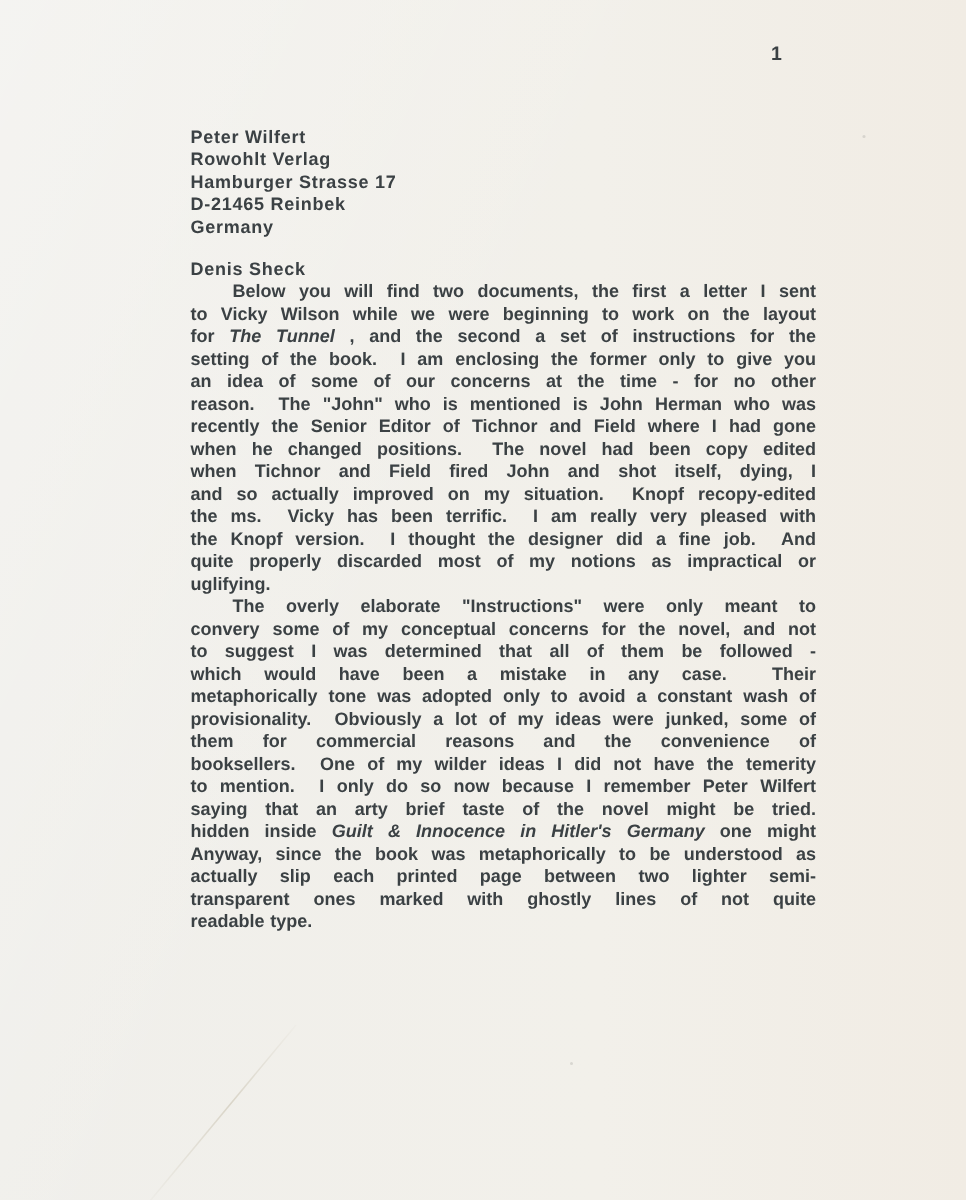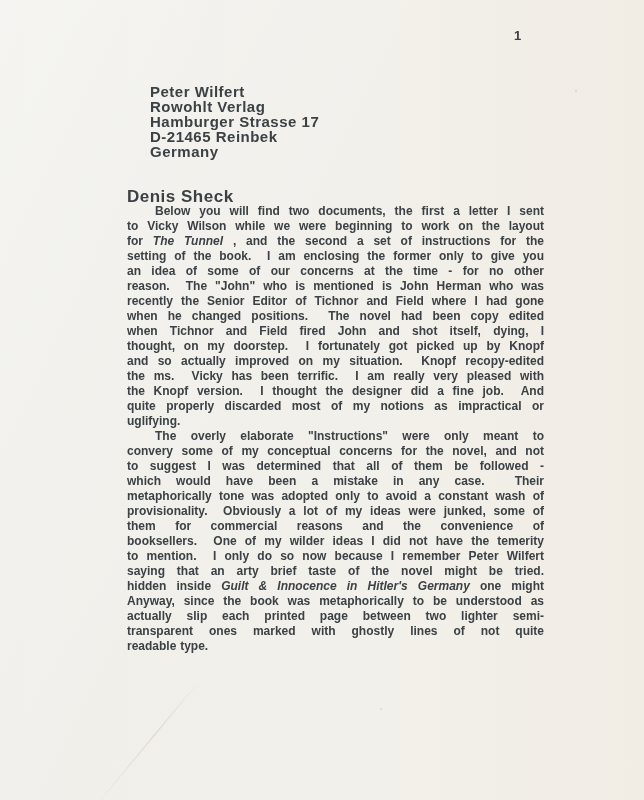--- a/index.html
+++ b/index.html
@@ -23,28 +23,27 @@
     font-size: 13px;
     line-height: 15px;
   }
   .content {
     position: absolute;
     left: 127px;
     top: 84px;
     width: 417px;
   }
   .address-line {
-    font-size: 15px;
+    font-size: 12px;
     line-height: 15px;
     letter-spacing: 0.5px;
-    margin-left: 23px;
   }
   .salutation {
-    margin-top: 30px;
-    font-size: 17px;
+    margin-top: 13px;
+    font-size: 12px;
     line-height: 15px;
     letter-spacing: 0.5px;
   }
   .letter-body {
     font-size: 12px;
   }
   .paragraph { margin: 0; }
   .line {
     height: 15px;
     line-height: 15px;
@@ -103,21 +102,20 @@
         <div class="paragraph">
           <div class="line indent"><span>Below you will find two documents, the first a letter I sent</span></div>
           <div class="line"><span>to Vicky Wilson while we were beginning to work on the layout</span></div>
           <div class="line"><span>for </span><span class="italic">The Tunnel</span><span> , and the second a set of instructions for the</span></div>
           <div class="line"><span>setting of the book.&nbsp; I am enclosing the former only to give you</span></div>
           <div class="line"><span>an idea of some of our concerns at the time - for no other</span></div>
           <div class="line"><span>reason.&nbsp; The "John" who is mentioned is John Herman who was</span></div>
           <div class="line"><span>recently the Senior Editor of Tichnor and Field where I had gone</span></div>
           <div class="line"><span>when he changed positions.&nbsp; The novel had been copy edited</span></div>
           <div class="line"><span>when Tichnor and Field fired John and shot itself, dying, I</span></div>
-          <div class="line"><span>thought, on my doorstep.&nbsp; I fortunately got picked up by Knopf</span></div>
           <div class="line"><span>and so actually improved on my situation.&nbsp; Knopf recopy-edited</span></div>
           <div class="line"><span>the ms.&nbsp; Vicky has been terrific.&nbsp; I am really very pleased with</span></div>
           <div class="line"><span>the Knopf version.&nbsp; I thought the designer did a fine job.&nbsp; And</span></div>
           <div class="line"><span>quite properly discarded most of my notions as impractical or</span></div>
           <div class="line end"><span>uglifying.</span></div>
         </div>
         <div class="paragraph">
           <div class="line indent"><span>The overly elaborate "Instructions" were only meant to</span></div>
           <div class="line"><span>convery some of my conceptual concerns for the novel, and not</span></div>
           <div class="line"><span>to suggest I was determined that all of them be followed -</span></div>

